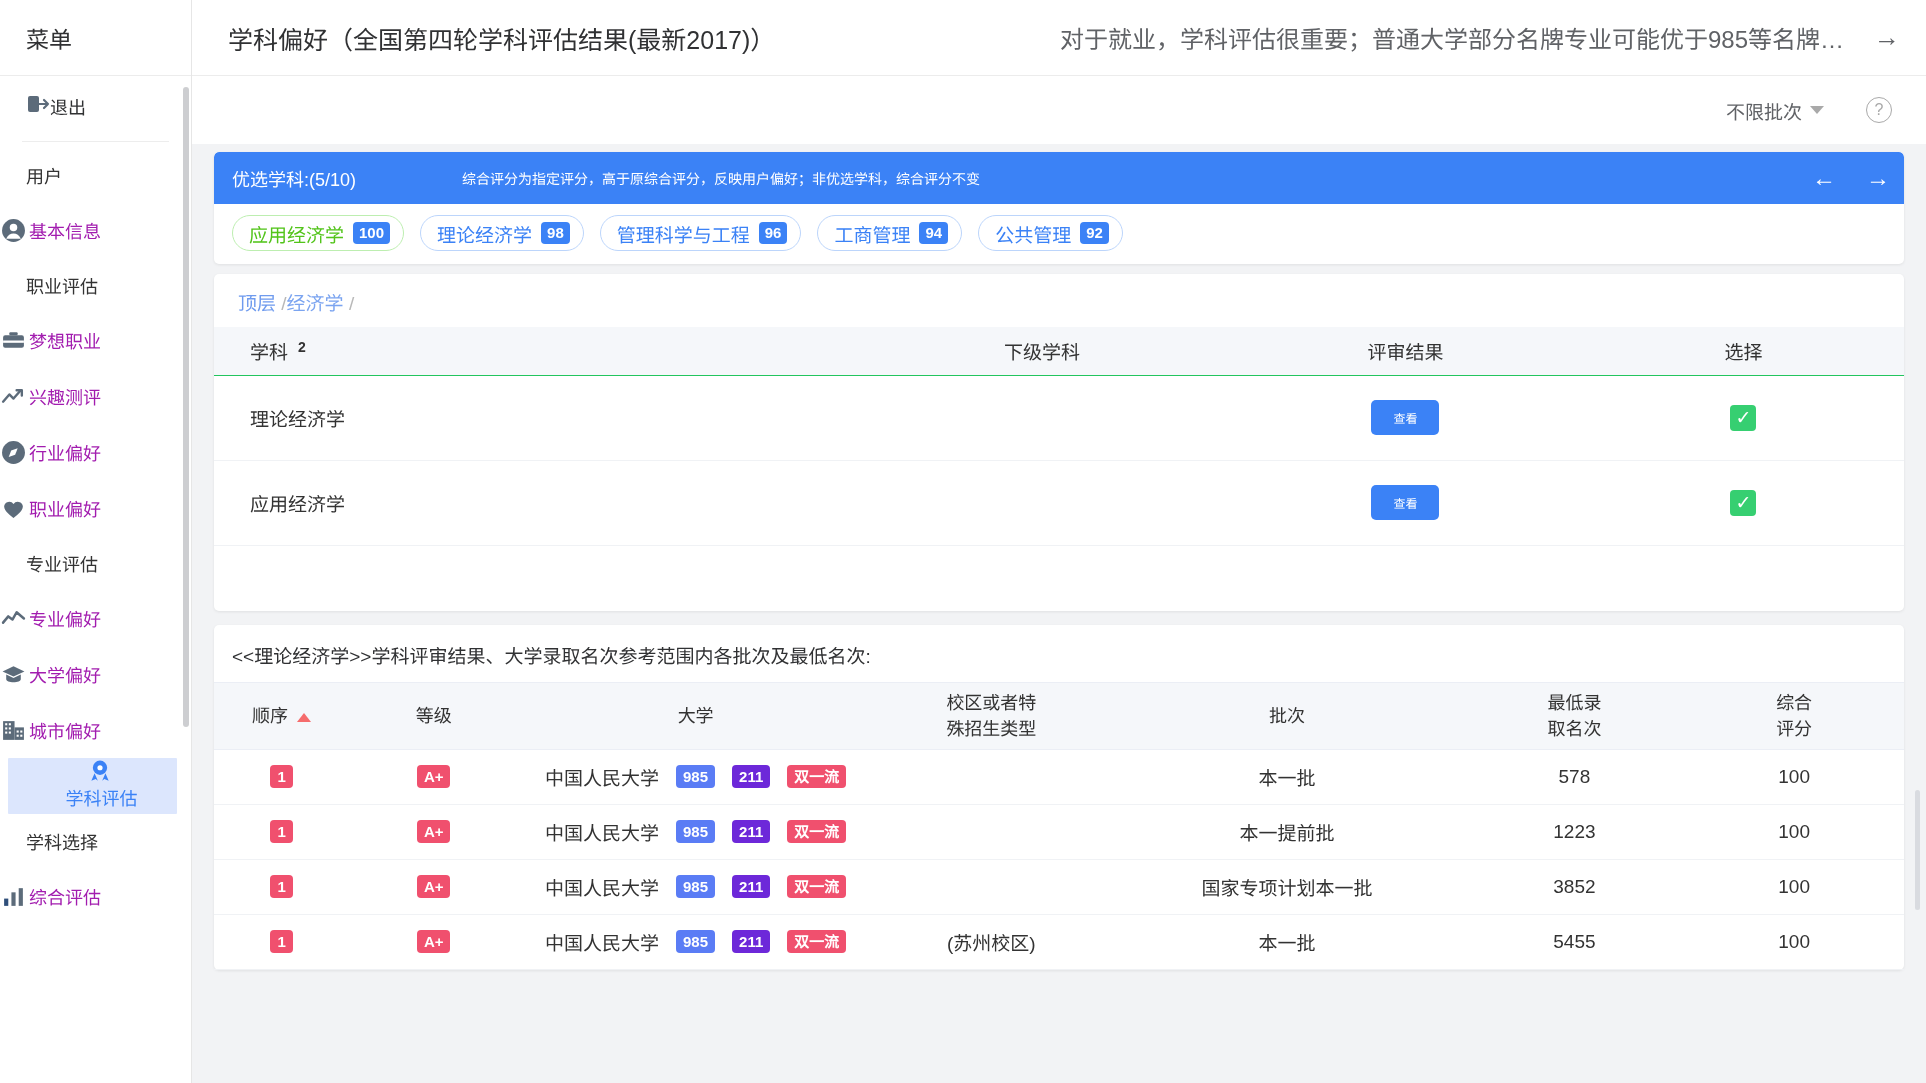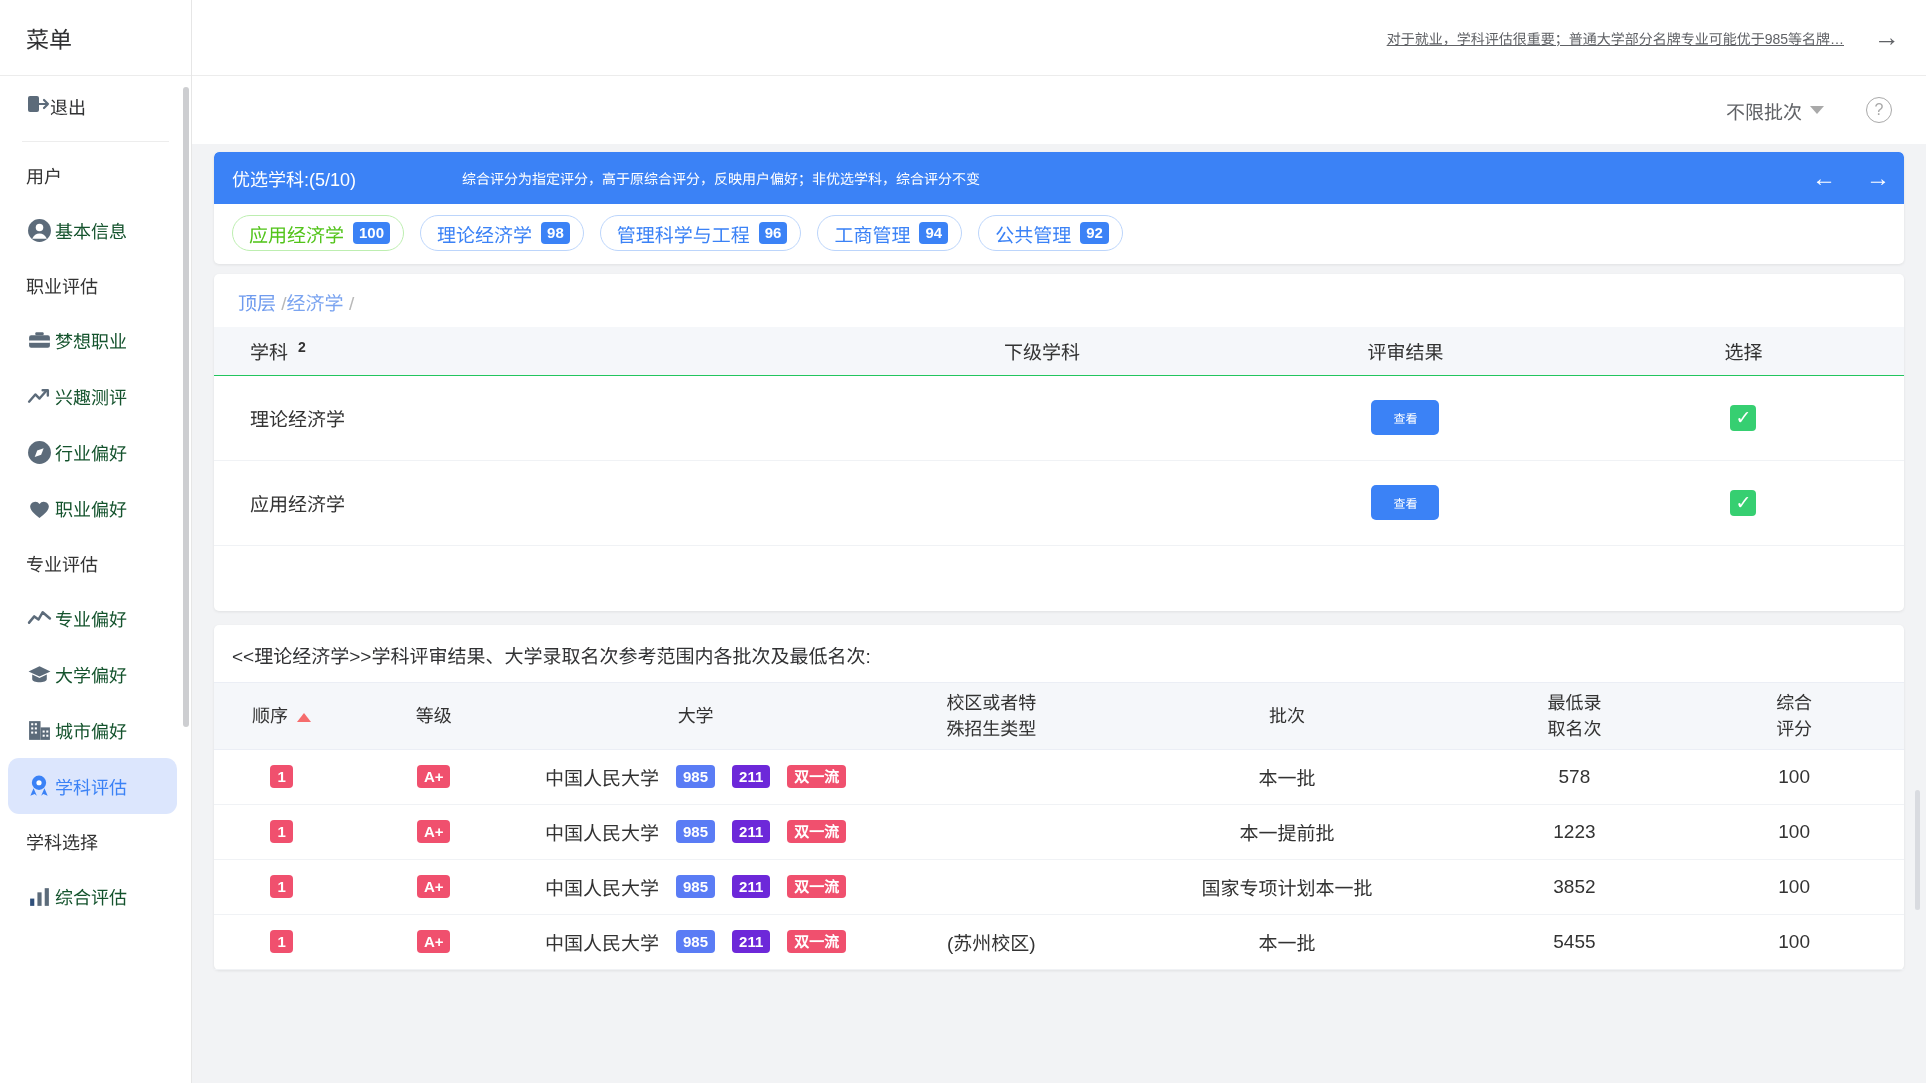--- a/index.html
+++ b/index.html
@@ -55,40 +55,40 @@
     color: #333;
     padding: 0 0 0 26px;
     height: 54px;
     display: flex;
     align-items: center;
   }
   .menu-item {
     height: 56px;
     display: flex;
     align-items: center;
-    padding-left: 26px;
     font-size: 18px;
-    color: #14532d;
+    color: #a21caf;
     cursor: pointer;
     white-space: nowrap;
   }
   .menu-item .ico {
     width: 26px; height: 26px;
     margin-right: 3px;
     display: inline-flex;
     align-items: center;
     justify-content: center;
     flex: 0 0 26px;
   }
   .menu-item.active {
     background: #dce6fd;
     color: #3b82f6;
-    border-radius: 11px;
+    border-radius: 1px;
     margin: 0 14px 0 8px;
     padding-left: 18px;
+    flex-direction: column;
   }
   .menu-divider {
     height: 1px;
     background: #ededed;
     margin: 6px 22px 6px 22px;
   }
   .logout-row {
     height: 58px;
     display: flex;
     align-items: center;
@@ -112,24 +112,23 @@
     padding: 0 26px 0 36px;
     border-bottom: 1px solid #ececec;
   }
   .page-title {
     font-size: 25px;
     color: #303133;
     white-space: nowrap;
   }
   .topnotice {
     margin-left: auto;
-    font-size: 14px;
+    font-size: 24px;
     color: #606266;
     white-space: nowrap;
-    text-decoration: underline;
   }
   .topnotice-arrow {
     margin-left: 30px;
     font-size: 26px;
     color: #606266;
     cursor: pointer;
   }
   .subbar {
     height: 68px;
     background: #fff;
@@ -503,20 +502,21 @@
           </svg>
         </span>
         <span>综合评估</span>
       </div>
     </div>
   </aside>
 
   <section class="main">
 
     <div class="topbar">
+      <div class="page-title">学科偏好（全国第四轮学科评估结果(最新2017)）</div>
       <div class="topnotice">对于就业，学科评估很重要；普通大学部分名牌专业可能优于985等名牌…</div>
       <div class="topnotice-arrow">→</div>
     </div>
 
     <div class="subbar">
       <div class="batch-select">
         <span>不限批次</span>
         <span class="caret"></span>
       </div>
       <div class="help-icon">

